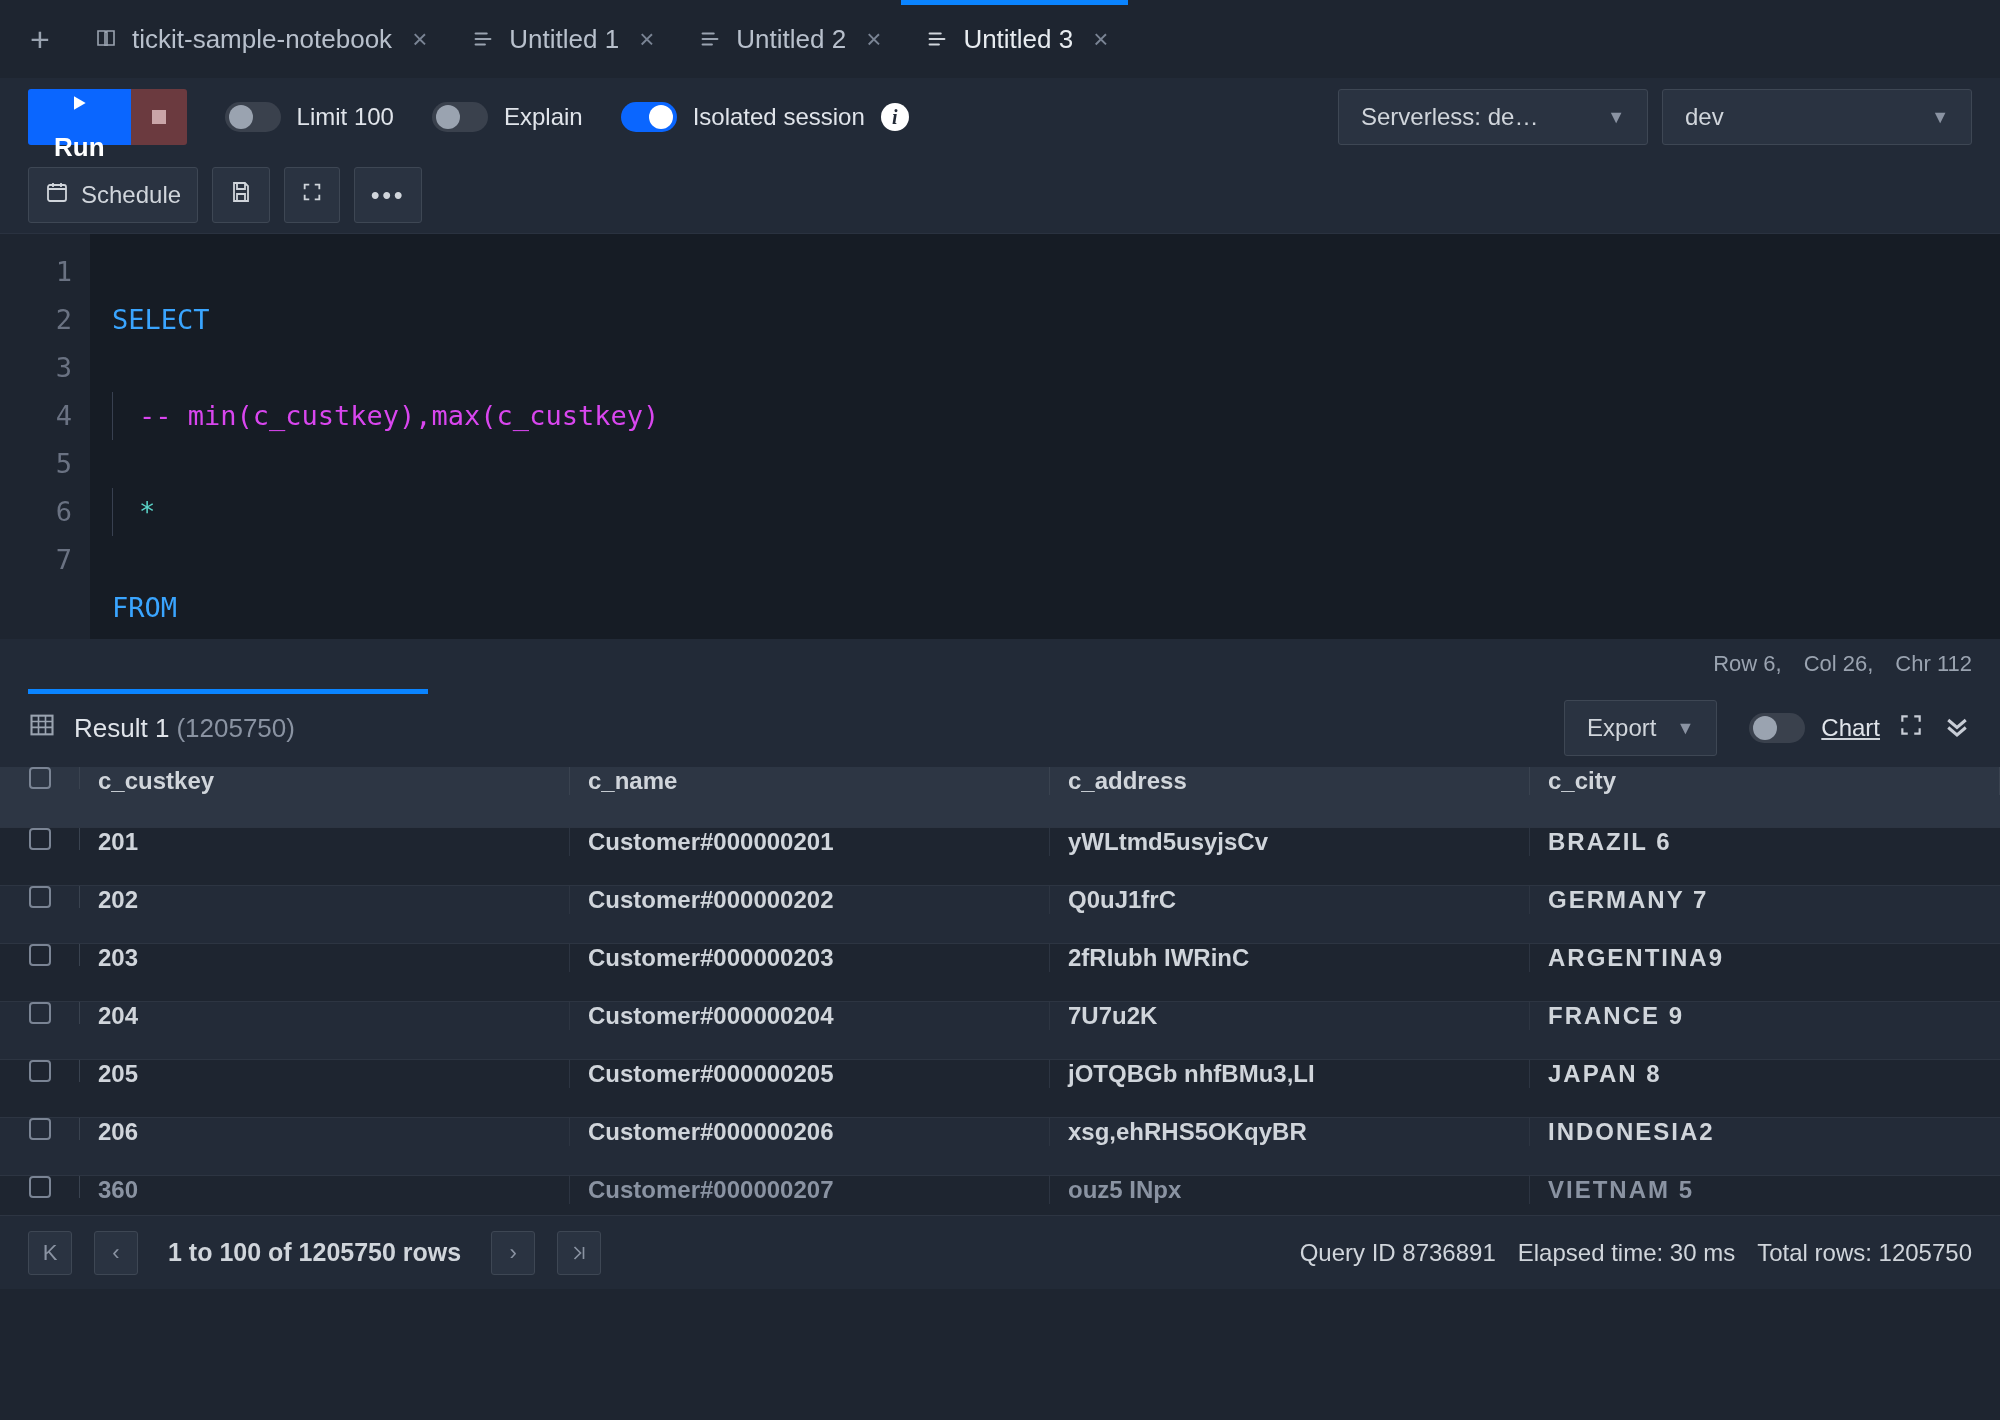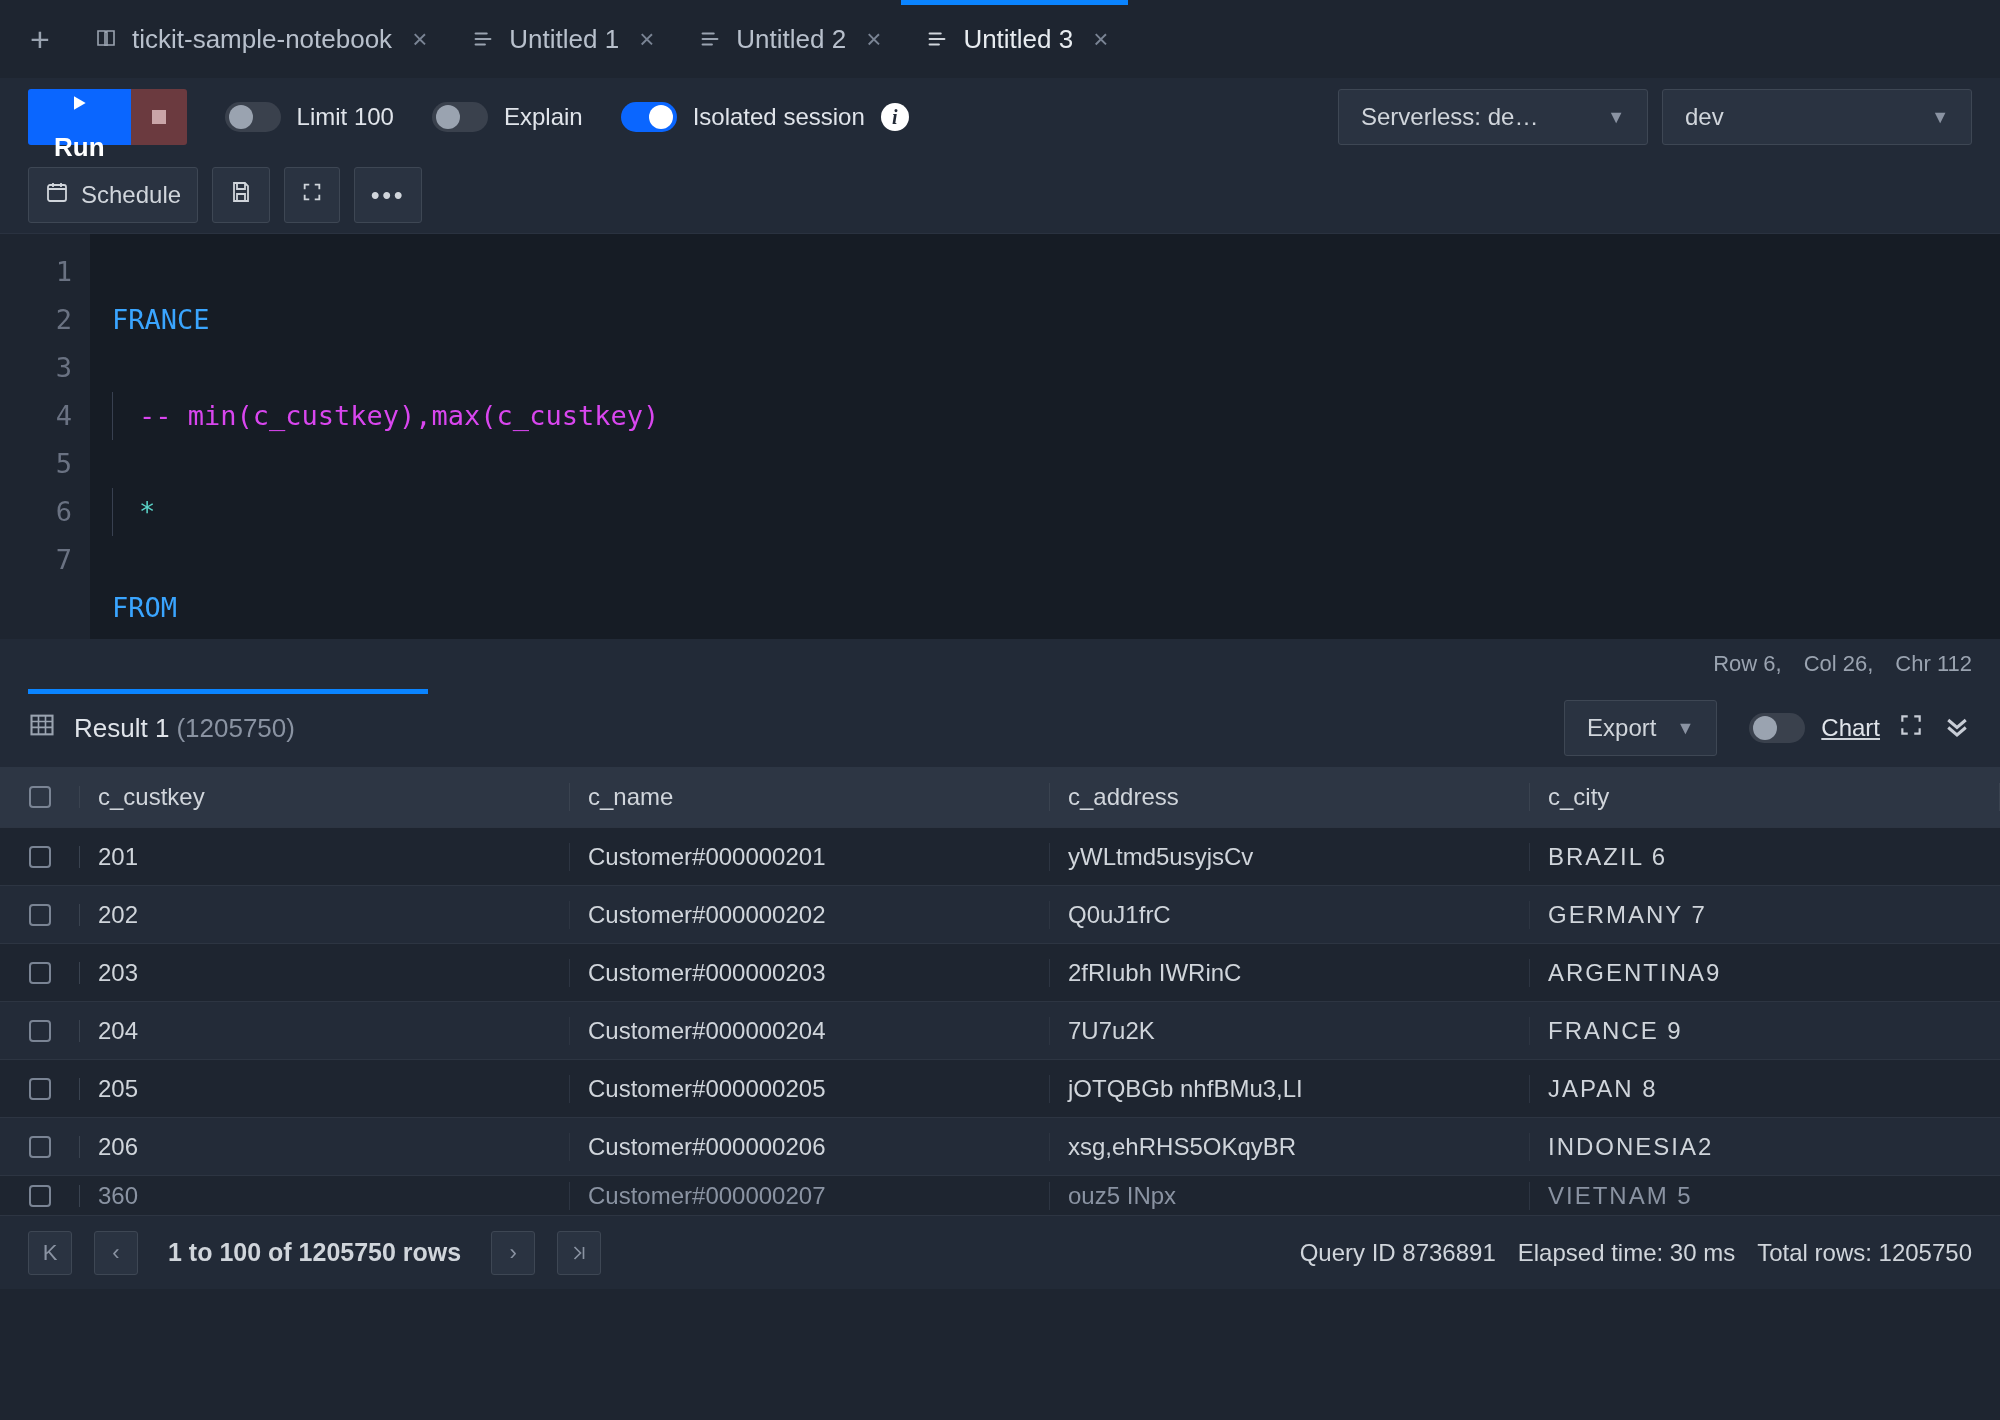--- a/index.html
+++ b/index.html
@@ -246,22 +246,23 @@
 .results-header .spacer { flex:1; }
 .expand-icon, .chev-down { color:#c8cdd6; font-size:26px; cursor:pointer;}
 
 
 .data-table {
   background:#1e2530;
 }
 .dt-row {
   display:flex;
   height:58px;
-  align-items:center;
+  align-items:flex-start;
   border-top:1px solid #2d3542;
+  font-weight:bold;
 }
 .dt-row.header {
   background:#2d3644;
   color:#d0d5db;
   height:60px;
   border-top:none;
   font-size: 24px;
 }
 .dt-row.alt { background:#232b38; }
 .dt-cell {
@@ -427,21 +428,21 @@
   <div class="gutter">
     <div>1</div>
     <div>2</div>
     <div>3</div>
     <div>4</div>
     <div>5</div>
     <div>6</div>
     <div>7</div>
   </div>
   <div class="code">
-<div><span class="kw">FRANCE</span></div>
+<div><span class="kw">SELECT</span></div>
 <div><span class="indent-guide"></span><span class="cm">-- min(c_custkey),max(c_custkey)</span></div>
 <div><span class="indent-guide"></span><span class="star">*</span></div>
 <div><span class="kw">FROM</span></div>
 
 
 
   </div>
 </div>
 
 <div class="editor-status">

